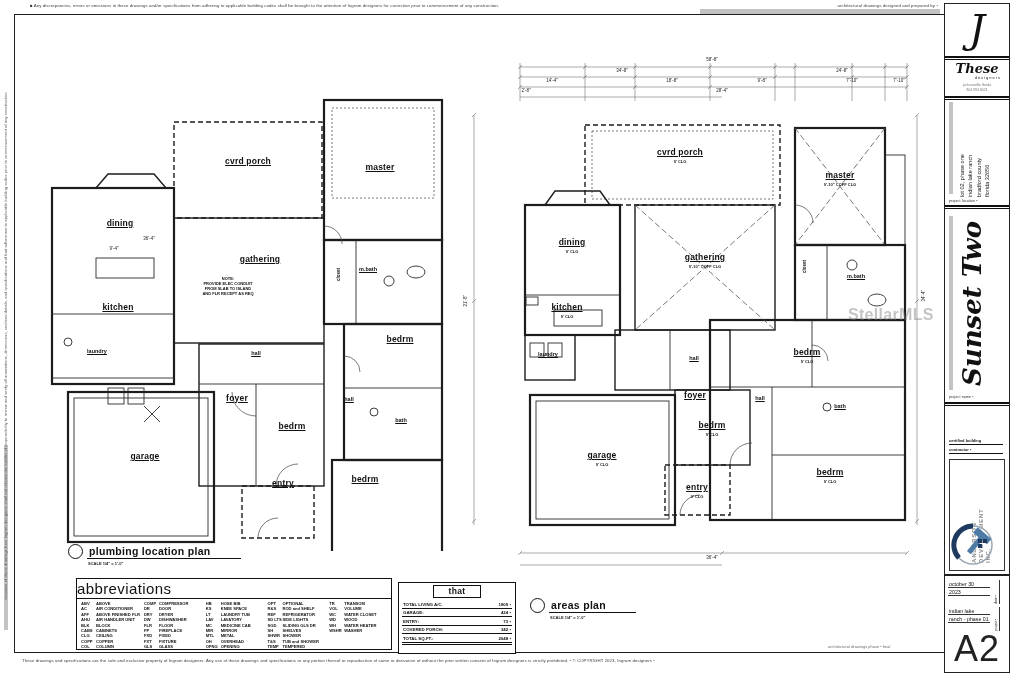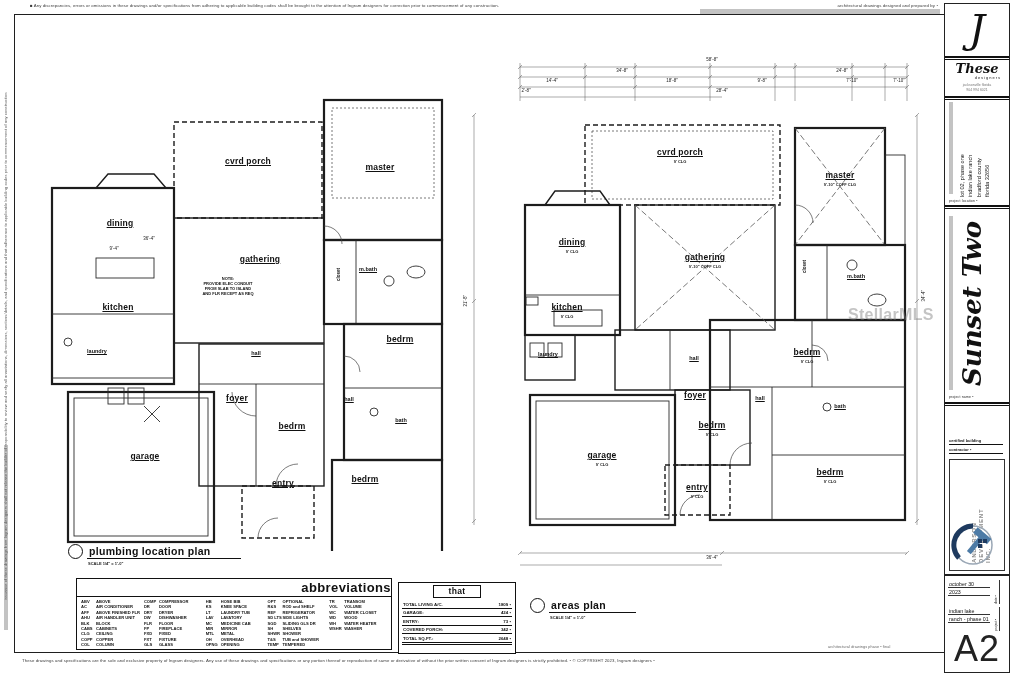--- a/index.html
+++ b/index.html
@@ -31,21 +31,21 @@
   .dimv{position:absolute;font-size:4.5px;color:#222;writing-mode:vertical-rl;transform:rotate(180deg);white-space:nowrap;}
   .notebox{position:absolute;transform:translateX(-50%);font-size:4px;font-weight:bold;text-align:center;
       white-space:pre-line;line-height:5px;color:#111;}
   .plan-title{position:absolute;display:flex;align-items:flex-end;gap:4px;}
   .pt-circle{width:13px;height:13px;border:1.2px solid #111;border-radius:50%;flex:0 0 auto;}
   .pt-text{font-weight:bold;font-size:10.5px;letter-spacing:.3px;border-bottom:1.6px solid #111;
       padding:0 30px 1px 2px;white-space:nowrap;}
   .pt-scale{position:absolute;font-size:4px;font-weight:bold;color:#222;white-space:nowrap;}
   
   .abbrev{position:absolute;left:76px;top:578px;width:314px;height:70px;border:1.4px solid #111;background:#fff;}
-  .ab-title{text-align:right;font-weight:bold;font-size:13px;letter-spacing:.4px;border-bottom:1px solid #111;
+  .ab-title{text-align:left;font-weight:normal;font-size:15px;letter-spacing:.4px;border-bottom:1px solid #111;
       padding:1px 0;}
   .ab-cols{display:flex;padding:2px 4px;gap:4px;}
   .ab-col{flex:1;}
   .ab-row{font-size:4.1px;font-weight:bold;line-height:5.4px;white-space:nowrap;color:#111;}
   .ab-row b{display:inline-block;width:15px;font-weight:bold;}
   .areas{position:absolute;left:398px;top:582px;width:110px;height:66px;border:1.4px solid #111;background:#fff;padding:2px 3px;}
   .ar-title{text-align:center;margin:0 auto 2px;width:46px;border:1px solid #111;font-weight:bold;font-size:8.5px;
       letter-spacing:.4px;padding:0 0 1px;}
   .ar-row{display:flex;justify-content:space-between;border-bottom:1px solid #111;font-size:4.4px;font-weight:bold;
       padding:1.6px 1px 1px;}

